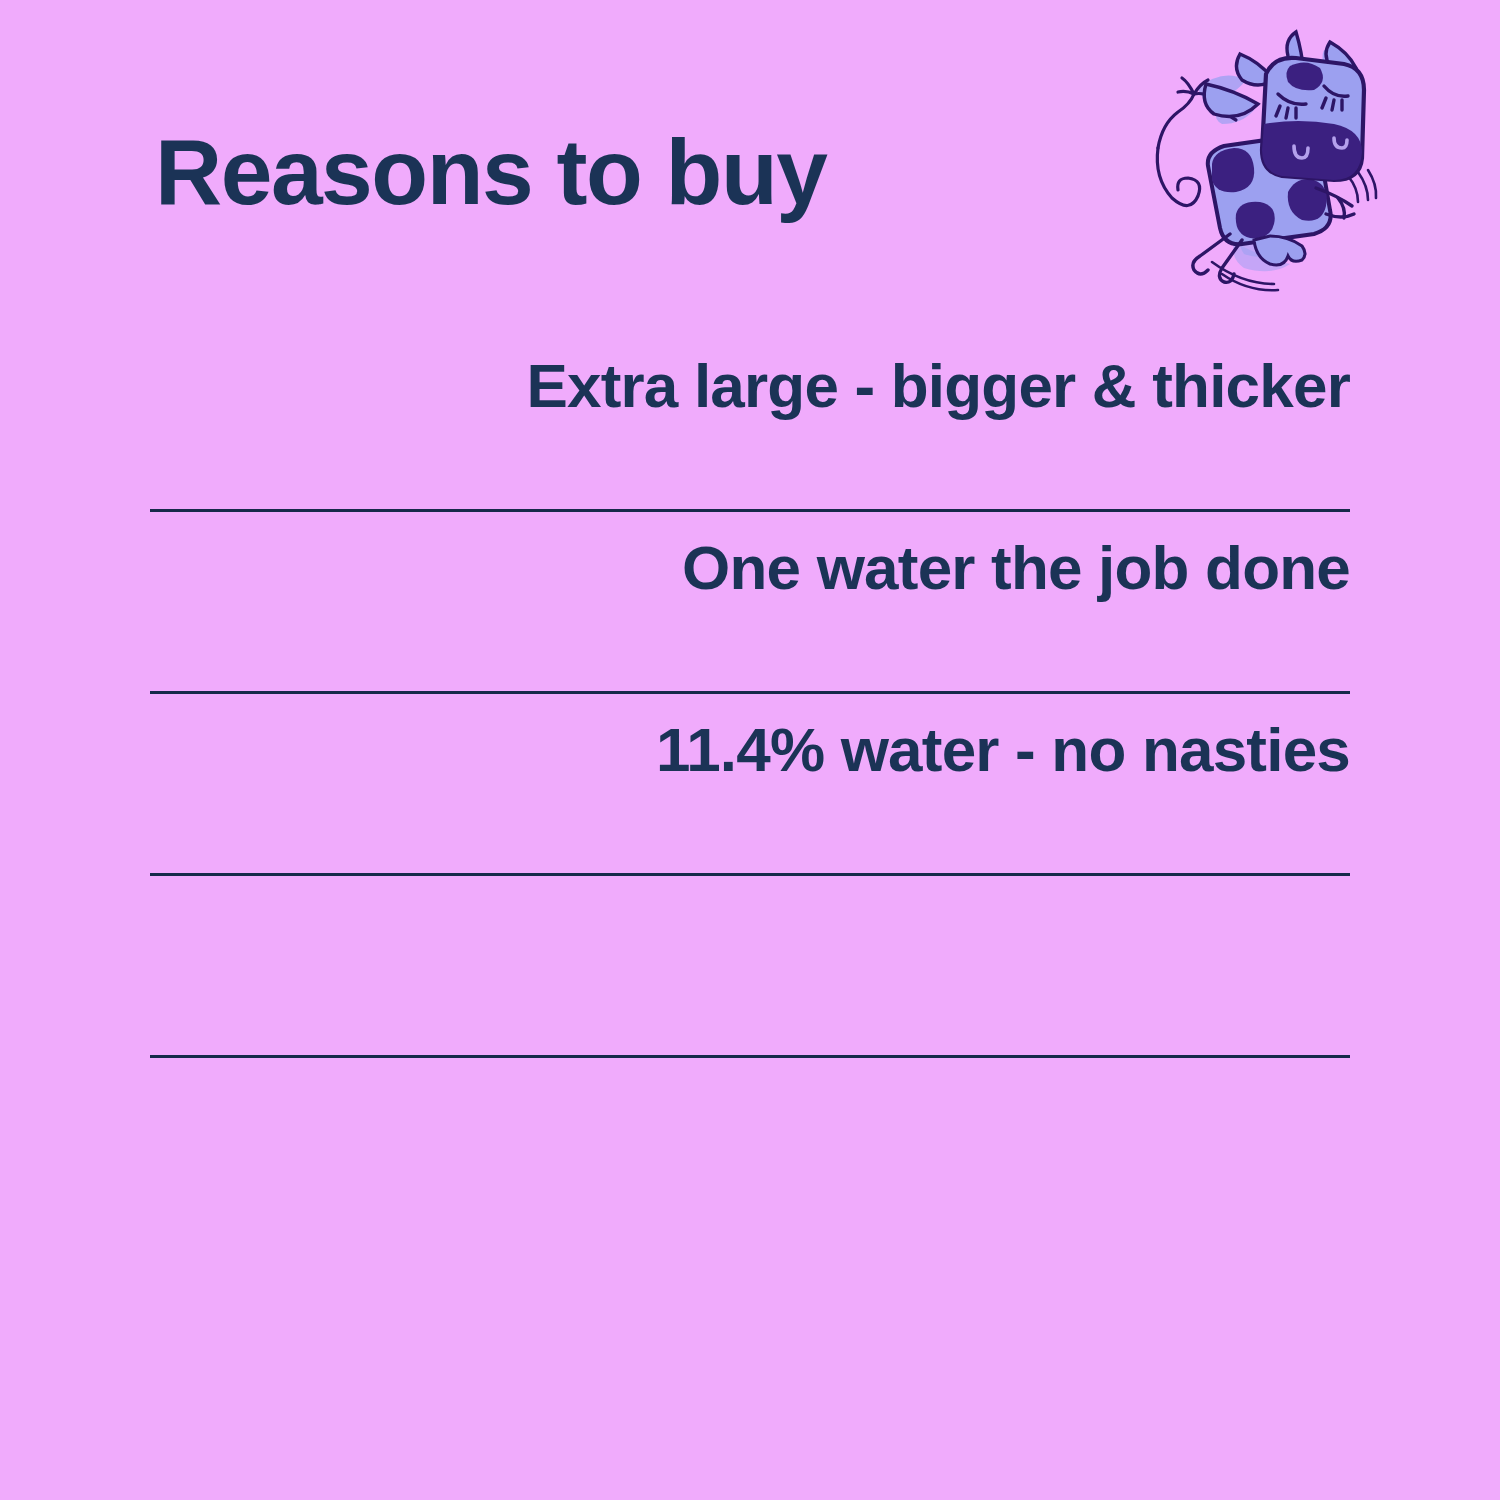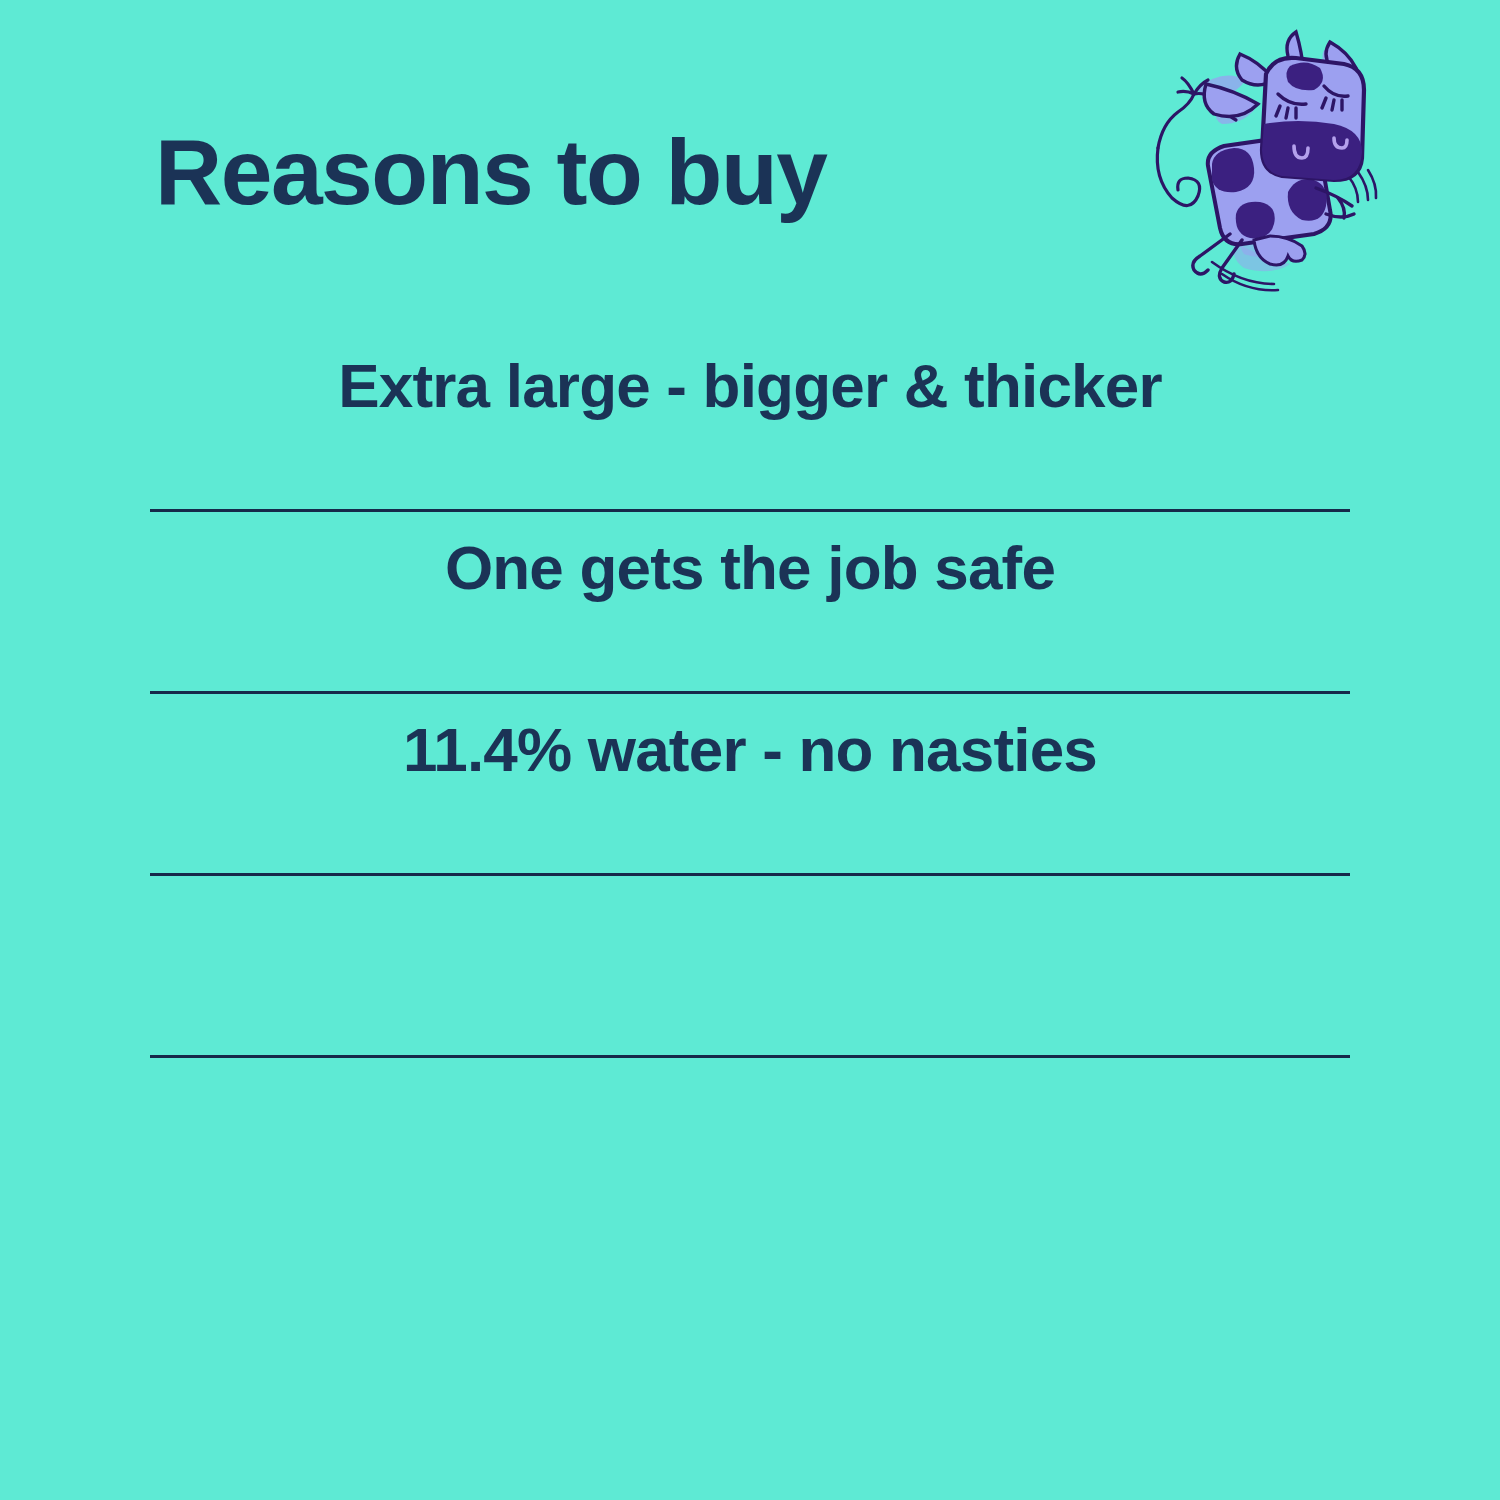--- a/index.html
+++ b/index.html
@@ -10,21 +10,21 @@
     width: 1500px;
     height: 1500px;
     background: #e3e6ec;
     font-family: "Liberation Sans", sans-serif;
     overflow: hidden;
   }
   .page {
     position: relative;
     width: 1500px;
     height: 1500px;
-    background: #5eead4;
+    background: #f0abfc;
     box-sizing: border-box;
   }
 
   
   .title {
     position: absolute;
     left: 155px;
     top: 126px;
     font-size: 93px;
     font-weight: 700;
@@ -54,21 +54,21 @@
   .row {
     position: relative;
     height: 182px;
     box-sizing: border-box;
   }
   .row-label {
     position: absolute;
     left: 0;
     right: 0;
     top: 22px;
-    text-align: center;
+    text-align: right;
     font-size: 62px;
     font-weight: 700;
     letter-spacing: -0.8px;
     color: #1b3356;
     line-height: 1.1;
     white-space: nowrap;
   }
   .divider {
     position: absolute;
     left: 0;
@@ -167,21 +167,21 @@
 
   <div class="list">
 
     <div class="row">
       <div class="row-label">Extra large - bigger &amp; thicker</div>
       <div class="divider"></div>
     </div>
 
 
     <div class="row">
-      <div class="row-label">One gets the job safe</div>
+      <div class="row-label">One water the job done</div>
       <div class="divider"></div>
     </div>
 
 
     <div class="row">
       <div class="row-label">11.4% water - no nasties</div>
       <div class="divider"></div>
     </div>
 
     <div class="row">

